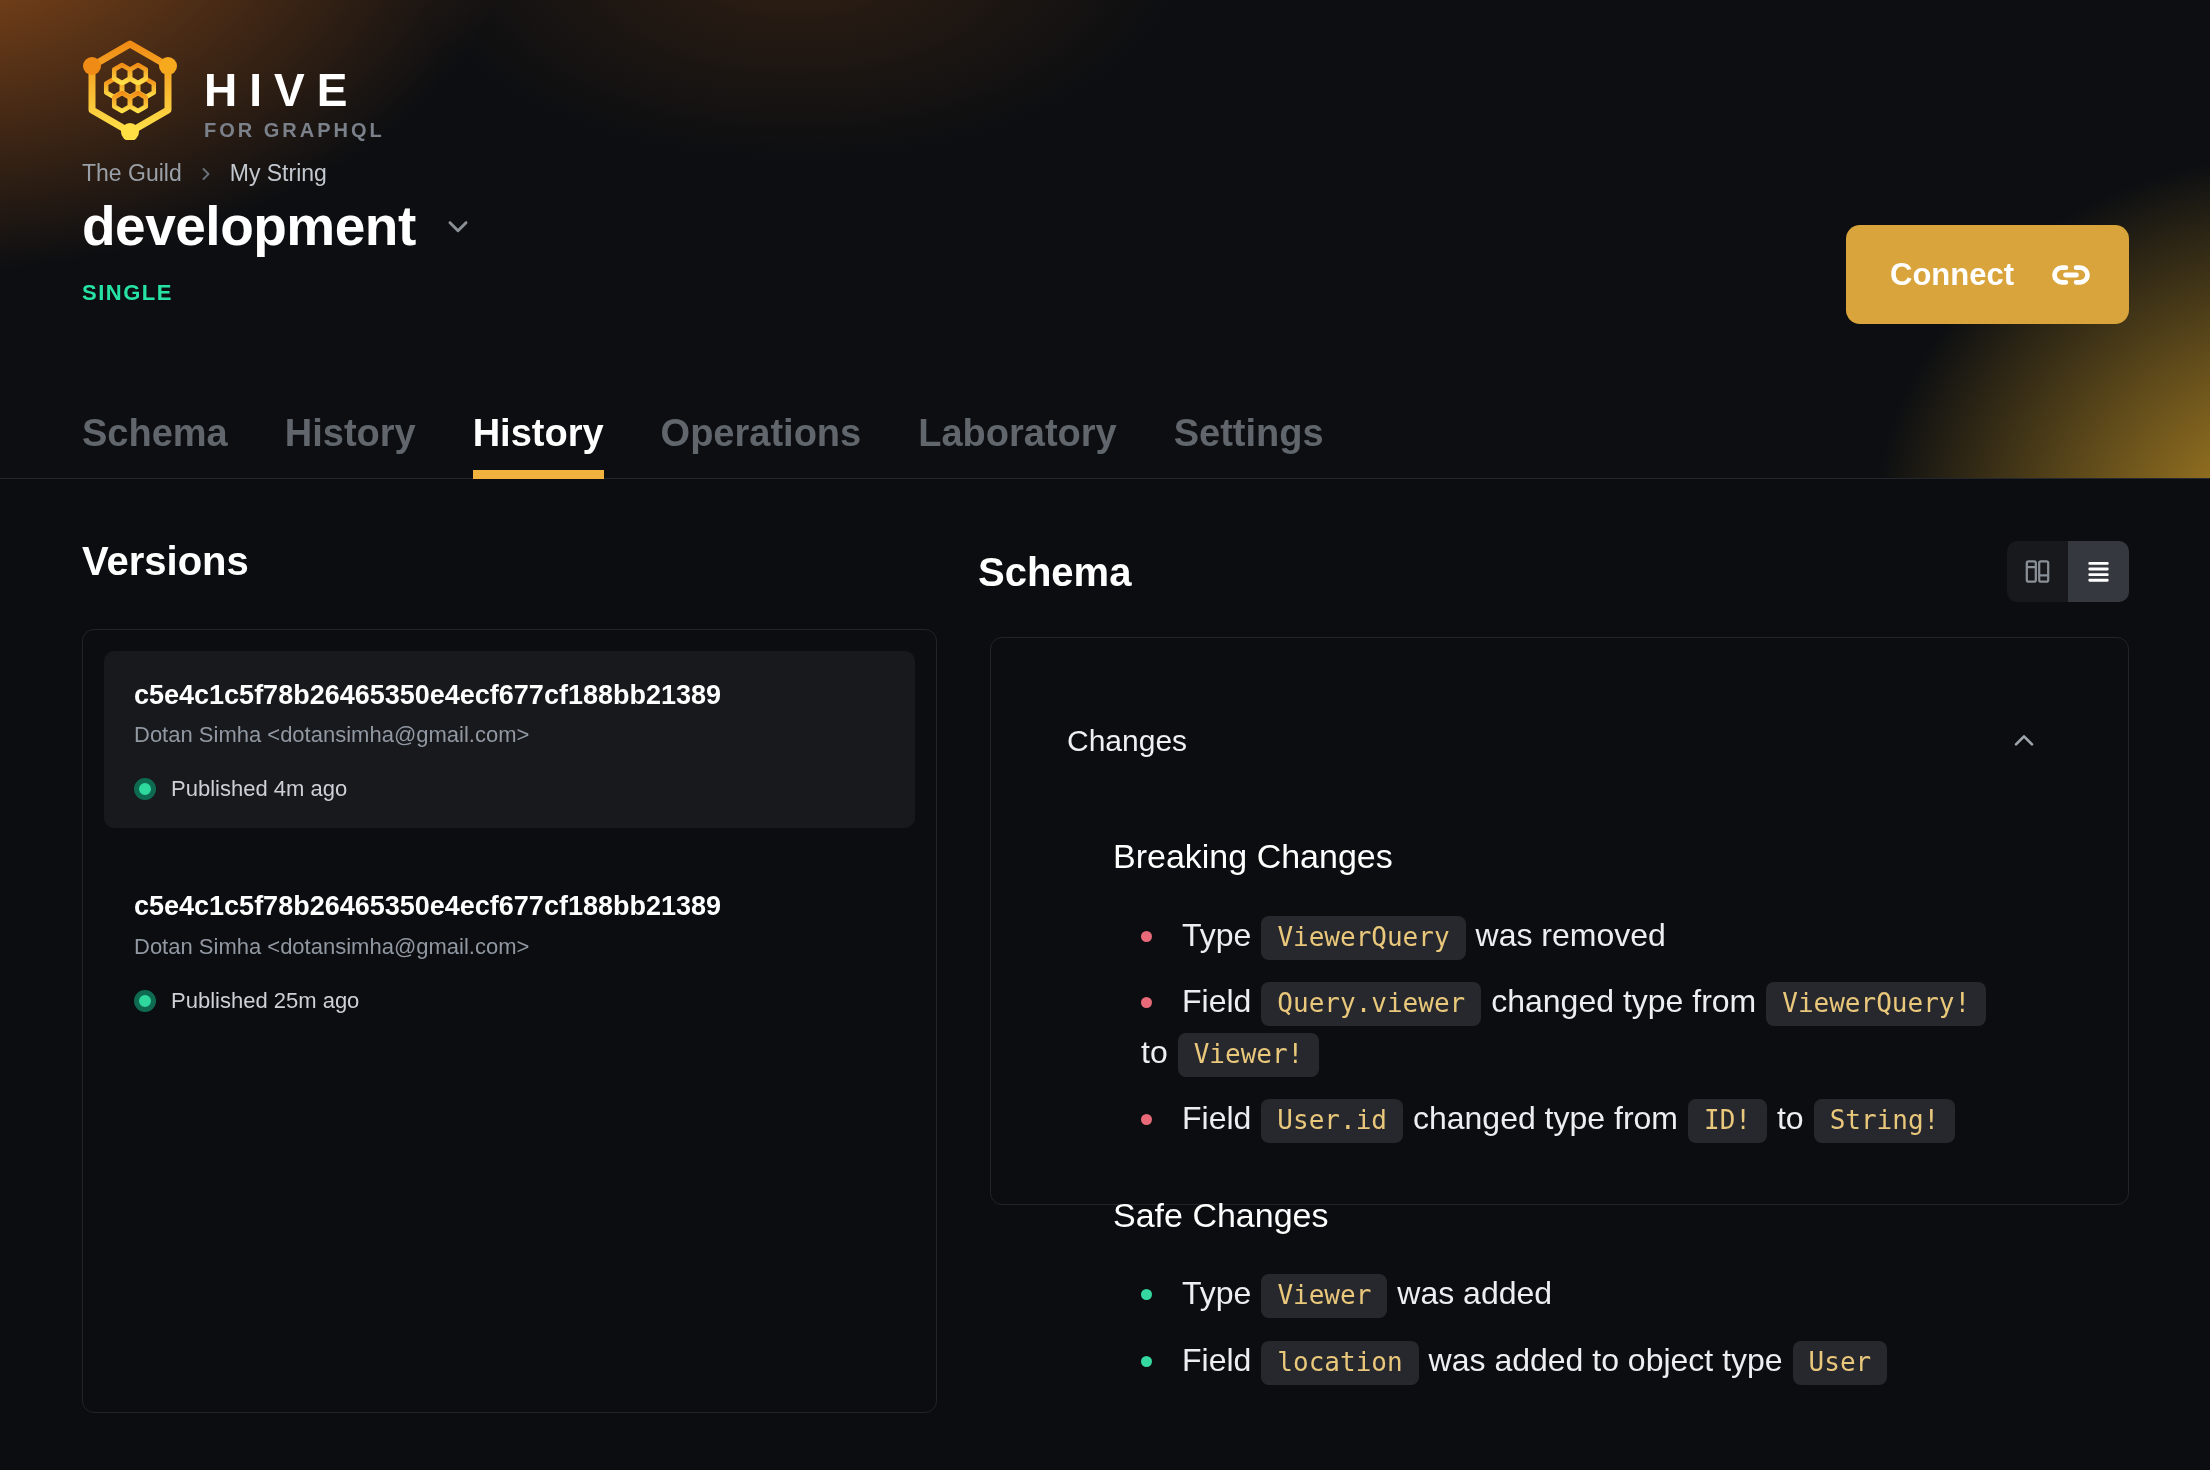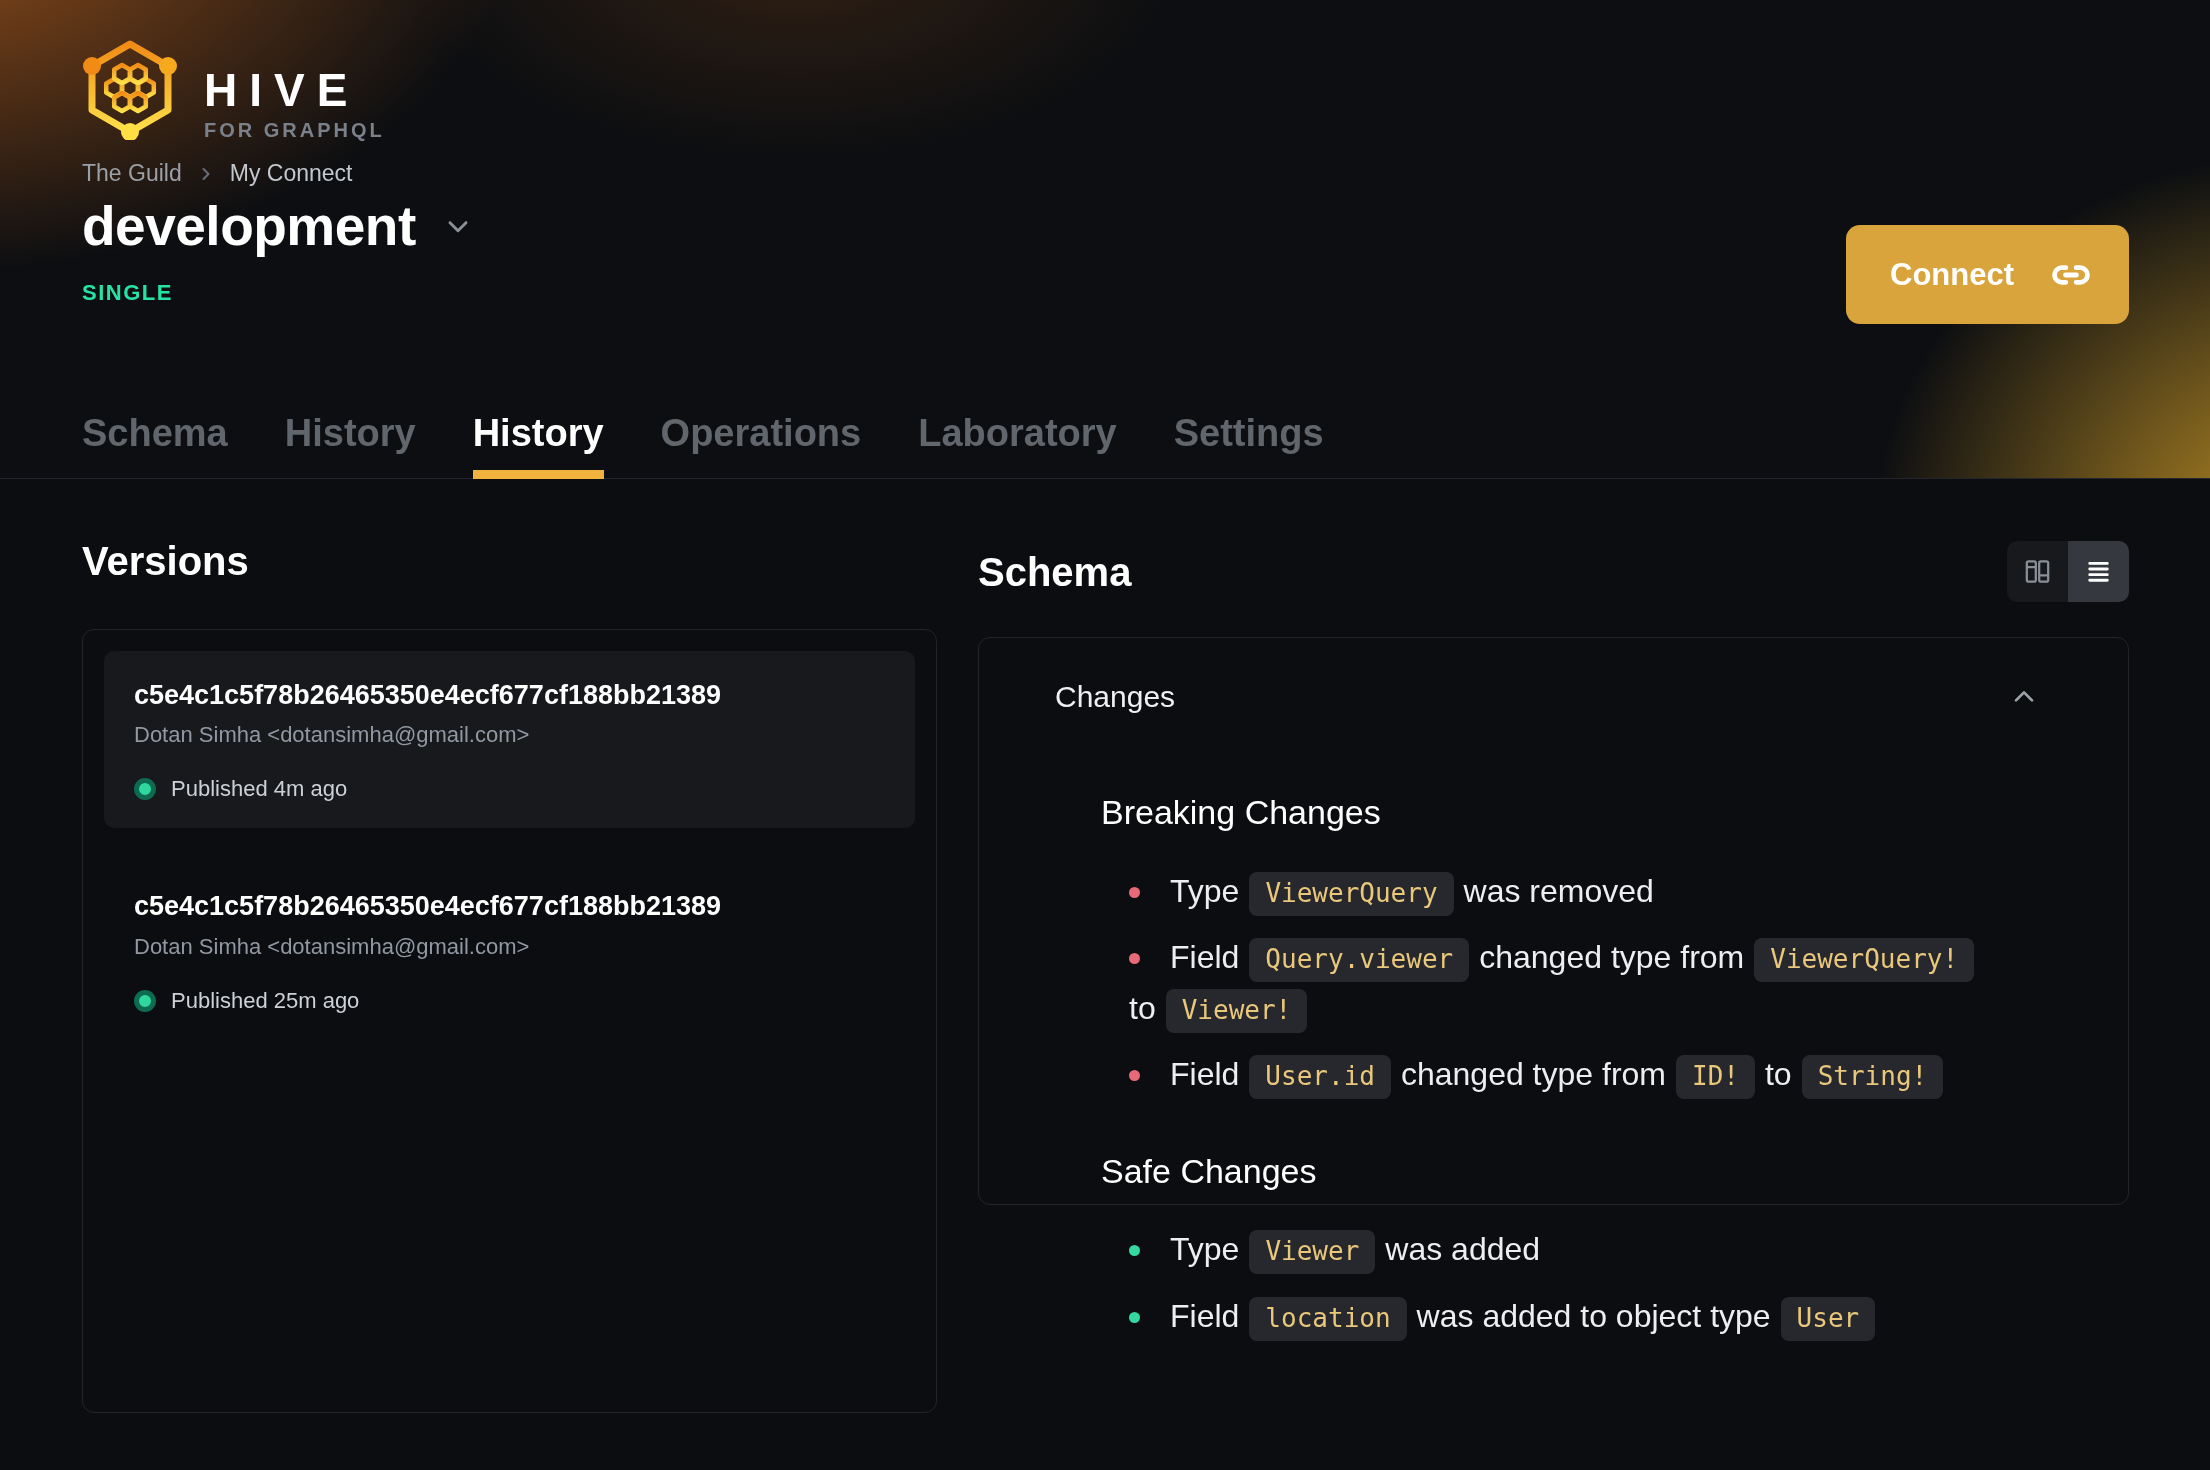--- a/index.html
+++ b/index.html
@@ -60,21 +60,21 @@
   .vstatus{display:flex;align-items:center;gap:15px;margin-top:28px;}
   .vstatus-text{font-size:22px;color:#cdd1d7;}
   .status-dot{width:22px;height:22px;border-radius:50%;background:var(--published-dot);border:5px solid #0e6b51;}
 
   .schema-head-row{display:flex;align-items:center;justify-content:space-between;margin-bottom:35px;}
   .view-toggle{display:flex;border-radius:10px;overflow:hidden;}
   .view-seg{width:61px;height:61px;display:flex;align-items:center;justify-content:center;border:none;cursor:pointer;}
   .view-seg.cols{background:#17191d;}
   .view-seg.list{background:#35383e;}
 
-  .changes-panel{border:1px solid #212429;border-radius:12px;height:568px;padding:42px 88px 0 76px;}
+  .changes-panel{border:1px solid #212429;border-radius:12px;height:568px;padding:86px 88px 0 76px;margin-left:12px;}
   .changes-head{display:flex;align-items:center;justify-content:space-between;}
   .changes-title{font-size:30px;color:#eef0f2;font-weight:400;}
   .collapse-btn{background:none;border:none;cursor:pointer;display:flex;align-items:center;}
   .changes-body{padding-left:46px;}
   .change-section-title{font-size:34px;font-weight:500;color:#fff;margin-top:78px;line-height:1.2;}
   .section.safe .change-section-title{margin-top:50px;}
   .change-list{list-style:none;margin-top:33px;padding-left:28px;}
   .change-item{font-size:32px;color:#eceef0;line-height:1.6;margin-bottom:15px;}
   .bullet{display:inline-block;width:11px;height:11px;border-radius:50%;margin-right:30px;vertical-align:4px;}
   .section.breaking .bullet{background:var(--breaking-bullet);}
@@ -117,21 +117,21 @@
     </span>
   </div>
 
   <div class="breadcrumb">
     <span class="crumb-org">The Guild</span>
     <span class="crumb-sep">
       <svg width="20" height="20" viewBox="0 0 24 24" fill="none" stroke="#696f77" stroke-width="2.4" stroke-linecap="round" stroke-linejoin="round">
           <polyline points="9 6 15 12 9 18"></polyline>
         </svg>
     </span>
-    <span class="crumb-project">My Connect</span>
+    <span class="crumb-project">My String</span>
   </div>
 
   <div class="title-row">
     <span class="target-title">development</span>
     <span>
       <svg width="32" height="32" viewBox="0 0 24 24" fill="none" stroke="#8b9097" stroke-width="2.2" stroke-linecap="round" stroke-linejoin="round">
           <polyline points="6 9.5 12 15.5 18 9.5"></polyline>
         </svg>
     </span>
   </div>

